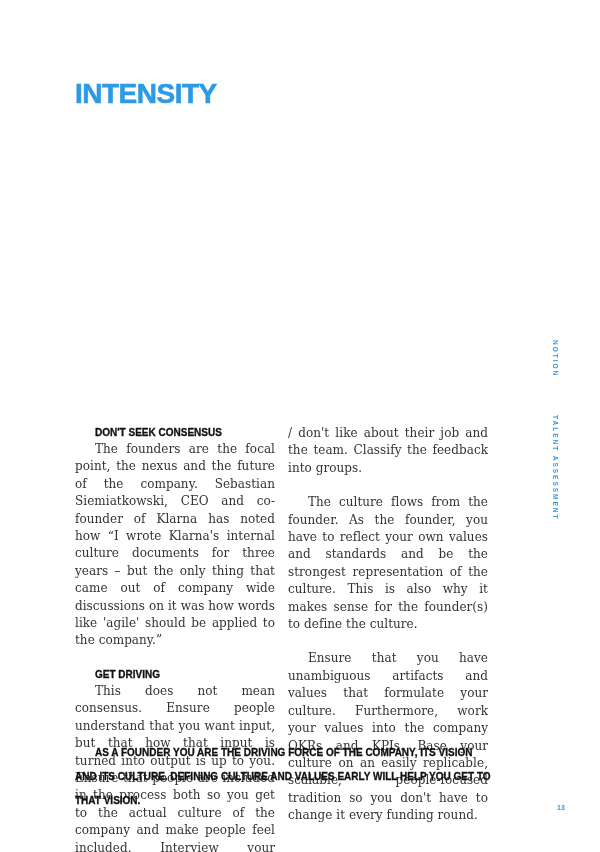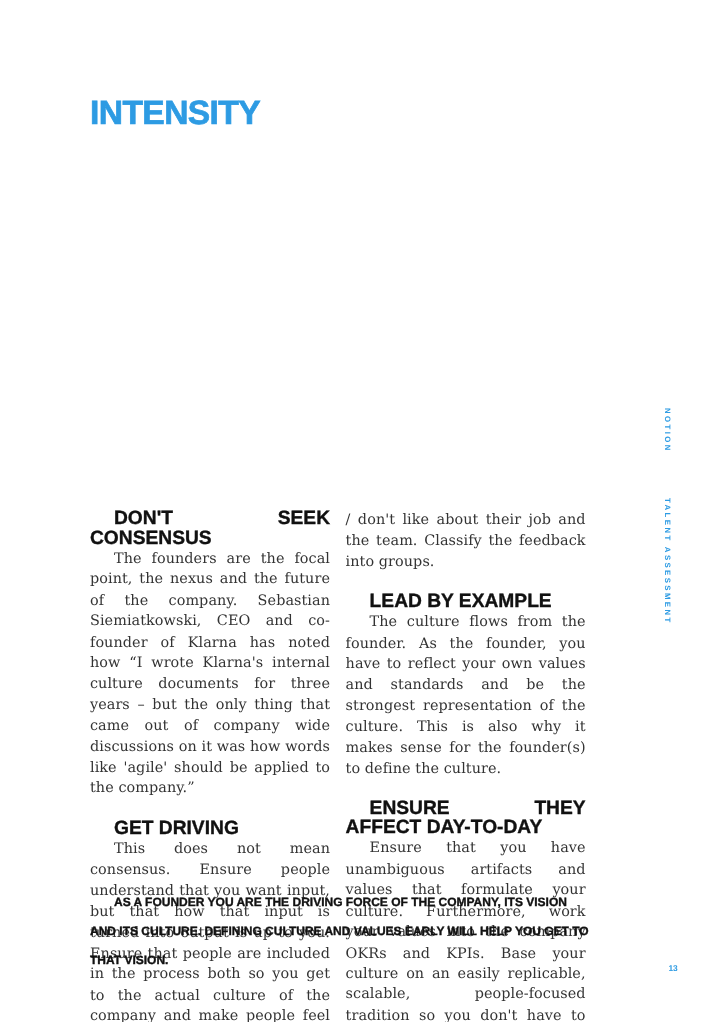--- a/index.html
+++ b/index.html
@@ -12,21 +12,21 @@
   }
   .col {
     position: absolute; top: 425px; width: 200px;
     font-size: 10.5px; line-height: 17.4px; color: #333333;
     text-align: justify;
   }
   .col.left { left: 75px; }
   .col.right { left: 288px; }
   .head {
     font-family: "Liberation Sans", sans-serif; font-weight: 900;
-    font-size: 16px; color: #111111; text-indent: 20px;
+    font-size: 10px; color: #111111; text-indent: 20px;
     letter-spacing: 0px; line-height: 16px; margin: 0;
     -webkit-text-stroke: 0.3px #111;
   }
   .para { margin: 0; text-indent: 20px; font-family: "DejaVu Serif", serif; font-size: 12px; letter-spacing: 0.05px; }
   .para.noindent { text-indent: 0; }
   .gap { height: 17px; }
   .callout {
     position: absolute; left: 75px; top: 741px; width: 420px;
     font-family: "Liberation Sans", sans-serif; font-weight: 900;
     font-size: 10px; line-height: 24px; color: #111111; text-indent: 20px;
@@ -55,24 +55,22 @@
   <p class="head">DON'T SEEK CONSENSUS</p>
   <p class="para">The founders are the focal point, the nexus and the future of the company. Sebastian Siemiatkowski, CEO and co-founder of Klarna has noted how “I wrote Klarna's internal culture documents for three years – but the only thing that came out of company wide discussions on it was how words like 'agile' should be applied to the company.”</p>
   <div class="gap"></div>
   <p class="head">GET DRIVING</p>
   <p class="para">This does not mean consensus. Ensure people understand that you want input, but that how that input is turned into output is up to you.  Ensure that people are included in the process both so you get to the actual culture of the company and make people feel included. Interview your employees and ask them what they like</p>
 </div>
 
 <div class="col right">
   <p class="para noindent">/ don't like about their job and the team. Classify the feedback into groups.</p>
   <div class="gap"></div>
-  <p class="head">LEAD BY EXAMPLE</p>
   <p class="para">The culture flows from the founder. As the founder, you have to reflect your own values and standards and be the strongest representation of the culture. This is also why it makes sense for the founder(s) to define the culture.</p>
   <div class="gap"></div>
-  <p class="head">ENSURE THEY AFFECT DAY-TO-DAY</p>
   <p class="para">Ensure that you have unambiguous artifacts and values that formulate your culture. Furthermore, work your values into the company OKRs and KPIs. Base your culture on an easily replicable, scalable, people-focused tradition so you don't have to change it every funding round.</p>
 </div>
 
 <div class="callout">AS A FOUNDER YOU ARE THE DRIVING FORCE OF THE COMPANY, ITS VISION AND ITS CULTURE. DEFINING CULTURE AND VALUES EARLY WILL HELP YOU GET TO THAT VISION.</div>
 
 <div class="side">
   <span>NOTION</span>
   <span class="s2">TALENT ASSESSMENT</span>
 </div>
 

